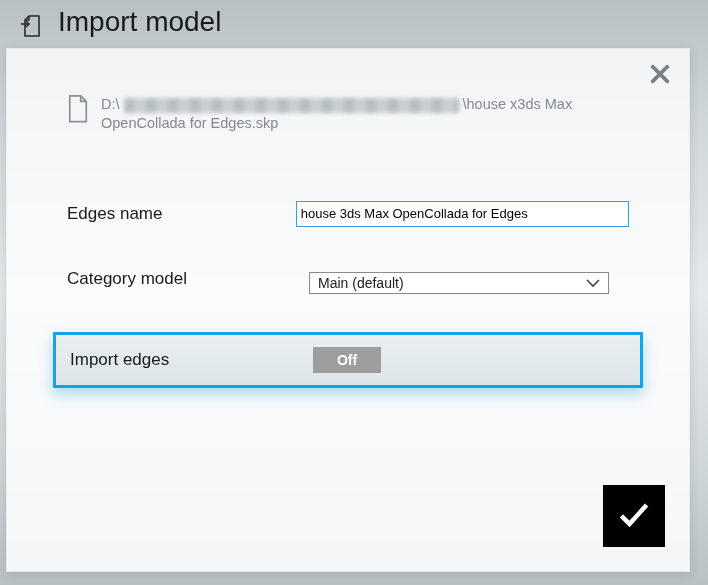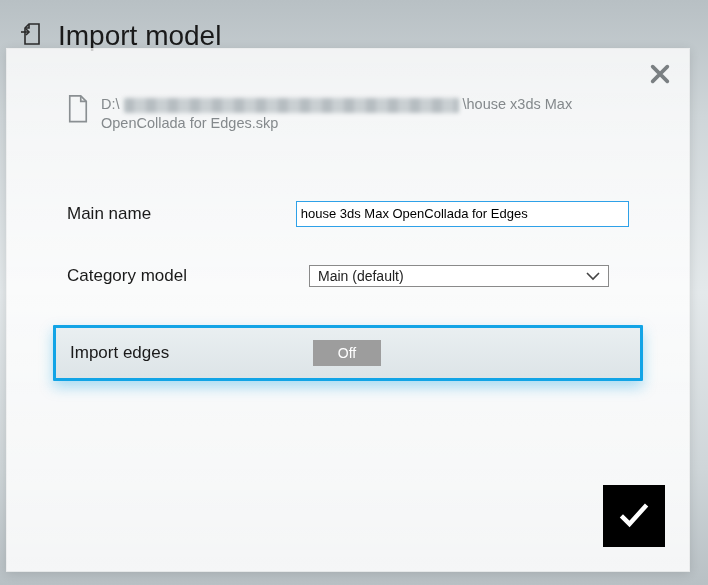--- a/index.html
+++ b/index.html
@@ -3,22 +3,22 @@
 <meta charset="utf-8">
 <style>
   * { box-sizing: border-box; margin: 0; padding: 0; }
   html, body { width: 708px; height: 585px; font-family: "Segoe UI", Arial, sans-serif; }
   body {
     background: linear-gradient(180deg, #b8c0c4 0%, #cfd6d9 20%, #e4e9eb 50%, #cfd6d9 80%, #b8c0c4 100%);
     position: relative;
   }
   .header {
     display: flex;
-    align-items: flex-start;
-    padding: 20px 20px 14px 20px;
+    align-items: flex-end;
+    padding: 6px 20px 14px 20px;
     color: #333;
   }
   .header-icon {
     width: 24px; height: 24px; margin-right: 14px; margin-top: 2px;
   }
   .header-title {
     font-size: 28px;
     font-weight: 300;
     color: #1a1a1a;
   }
@@ -90,20 +90,21 @@
     height: 22px;
     border: 1px solid #8a8a8a;
     background: #fff;
     display: flex;
     align-items: center;
     justify-content: space-between;
     padding: 0 8px;
     font-size: 14px;
     color: #222;
     cursor: pointer;
+    margin-top: 7px;
   }
   .select-wrap .chev {
     color: #444;
   }
   .highlight-box {
     margin: 30px 46px 0 46px;
     border: 3px solid #12a4e6;
     border-radius: 1px;
     box-shadow: 0 6px 14px rgba(18,164,230,0.35);
     padding: 12px 14px;
@@ -112,20 +113,21 @@
     align-items: center;
   }
   .highlight-box .form-label { width: 243px; }
   .toggle-group { display: flex; gap: 12px; }
   .toggle-btn {
     width: 68px; height: 26px;
     display: flex; align-items: center; justify-content: center;
     font-size: 14px; color: #fff;
     border: none; cursor: pointer;
     font-family: inherit;
+    font-weight: bold;
   }
   .toggle-off { background: #9d9d9d; }
   .toggle-on  { background: #0d90d6; font-weight: 600; }
   .confirm-btn {
     position: absolute;
     right: 24px; bottom: 24px;
     width: 62px; height: 62px;
     background: #000;
     display: flex; align-items: center; justify-content: center;
     cursor: pointer;
@@ -164,21 +166,21 @@
         <path d="M15 1v6h6"></path>
       </svg>
     </span>
     <div class="file-path">
       <span>D:\</span><span class="blur"></span><span>\house x3ds Max OpenCollada for Edges.skp</span>
     </div>
   </div>
 
   <div class="form-area">
     <div class="form-row">
-      <div class="form-label">Main name</div>
+      <div class="form-label">Edges name</div>
       <input class="text-input" type="text" value="house 3ds Max OpenCollada for Edges" style="">
     </div>
     <div class="form-row">
       <div class="form-label">Category model</div>
       <div class="select-wrap">
         <span>Main (default)</span>
         <span class="chev">
           <svg width="14" height="10" viewBox="0 0 14 10">
               <path d="M1 2l6 6 6-6" fill="none" stroke="currentColor" stroke-width="1.6"></path>
             </svg>

